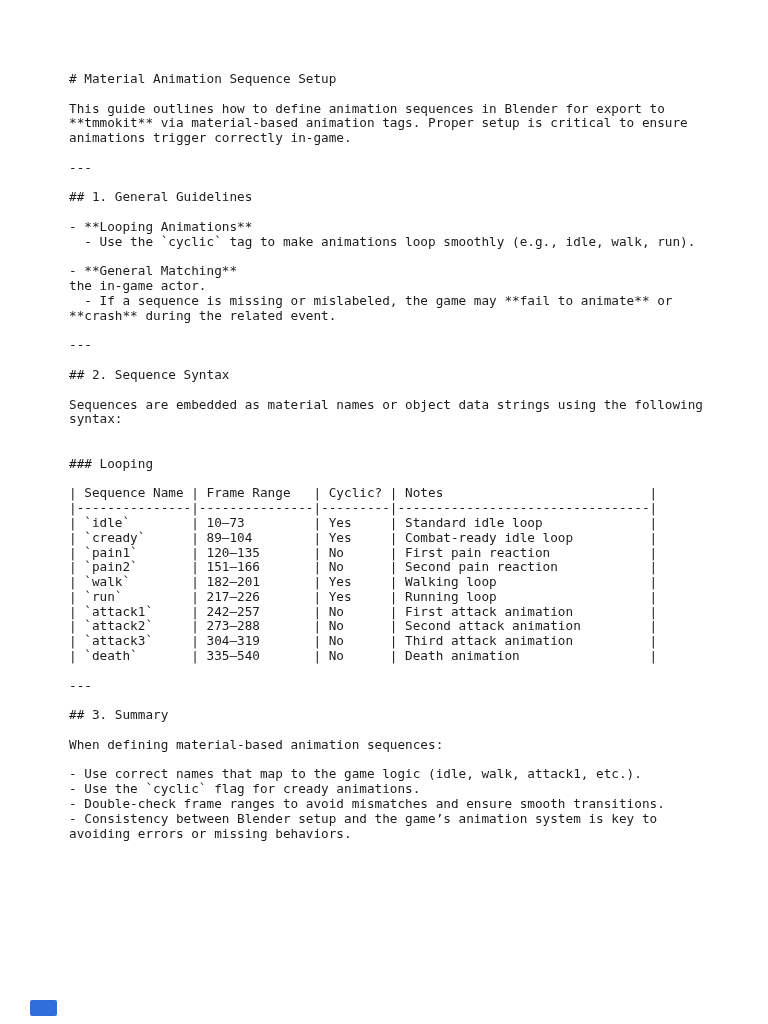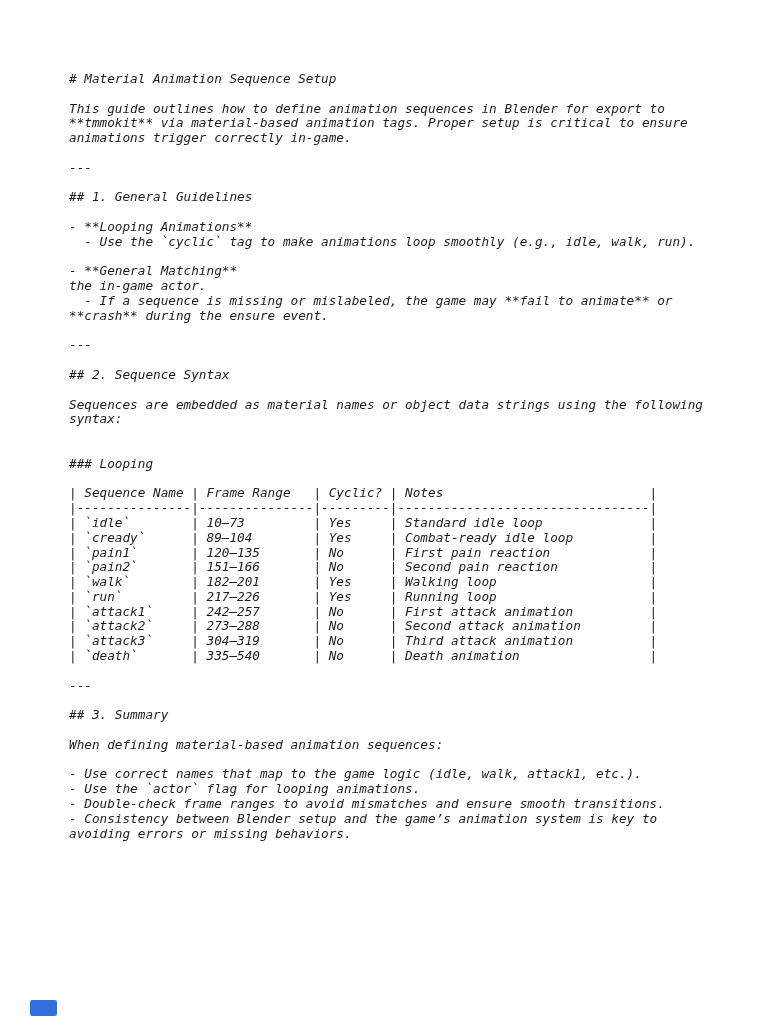--- a/index.html
+++ b/index.html
@@ -9,21 +9,20 @@
     position: relative;
     overflow: hidden;
     background: #ffffff;
   }
   .page {
     position: absolute;
     left: 0; top: 0;
     width: 768px;
     height: 1024px;
     background: #ffffff;
-    font-style: italic;
   }
   .doc {
     position: absolute;
     left: 69px;
     top: 72px;
     font-family: "DejaVu Sans Mono", "Liberation Mono", monospace;
     font-size: 12.7px;
     line-height: 14.8px;
     color: #1c1c1c;
   }
@@ -55,21 +54,21 @@
     <div class="ln">---</div>
     <div class="ln"></div>
     <div class="ln">## 1. General Guidelines</div>
     <div class="ln"></div>
     <div class="ln">- **Looping Animations**</div>
     <div class="ln">  - Use the `cyclic` tag to make animations loop smoothly (e.g., idle, walk, run).</div>
     <div class="ln"></div>
     <div class="ln">- **General Matching**</div>
     <div class="ln">the in-game actor.</div>
     <div class="ln">  - If a sequence is missing or mislabeled, the game may **fail to animate** or</div>
-    <div class="ln">**crash** during the ensure event.</div>
+    <div class="ln">**crash** during the related event.</div>
     <div class="ln"></div>
     <div class="ln">---</div>
     <div class="ln"></div>
     <div class="ln">## 2. Sequence Syntax</div>
     <div class="ln"></div>
     <div class="ln">Sequences are embedded as material names or object data strings using the following</div>
     <div class="ln">syntax:</div>
     <div class="ln"></div>
     <div class="ln"></div>
     <div class="ln">### Looping</div>
@@ -87,20 +86,20 @@
     <div class="ln">| `attack3`     | 304–319       | No      | Third attack animation          |</div>
     <div class="ln">| `death`       | 335–540       | No      | Death animation                 |</div>
     <div class="ln"></div>
     <div class="ln">---</div>
     <div class="ln"></div>
     <div class="ln">## 3. Summary</div>
     <div class="ln"></div>
     <div class="ln">When defining material-based animation sequences:</div>
     <div class="ln"></div>
     <div class="ln">- Use correct names that map to the game logic (idle, walk, attack1, etc.).</div>
-    <div class="ln">- Use the `actor` flag for looping animations.</div>
+    <div class="ln">- Use the `cyclic` flag for cready animations.</div>
     <div class="ln">- Double-check frame ranges to avoid mismatches and ensure smooth transitions.</div>
     <div class="ln">- Consistency between Blender setup and the game’s animation system is key to</div>
     <div class="ln">avoiding errors or missing behaviors.</div>
   </div>
 
   <div class="badge" id="badge" style="background: rgb(46, 111, 217);"></div>
 </div>
 
 </body></html>

